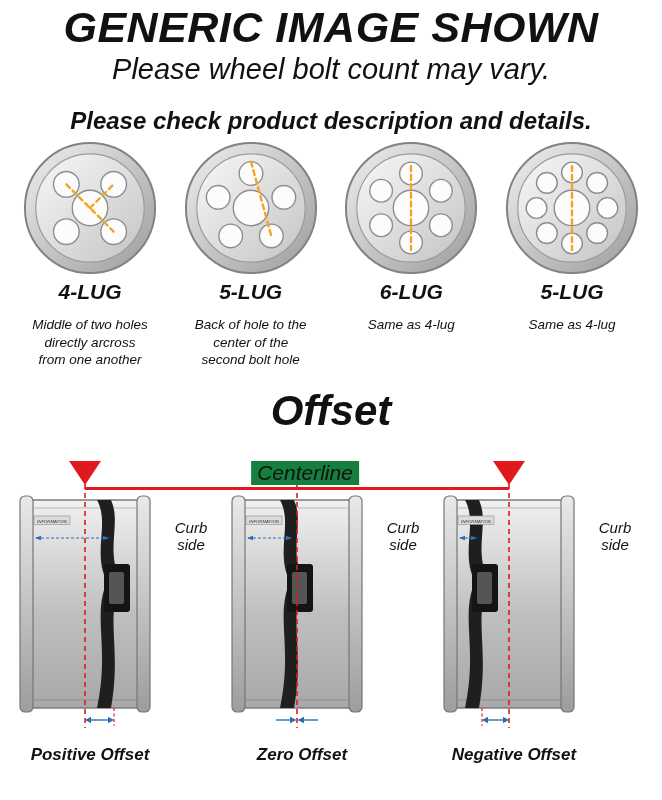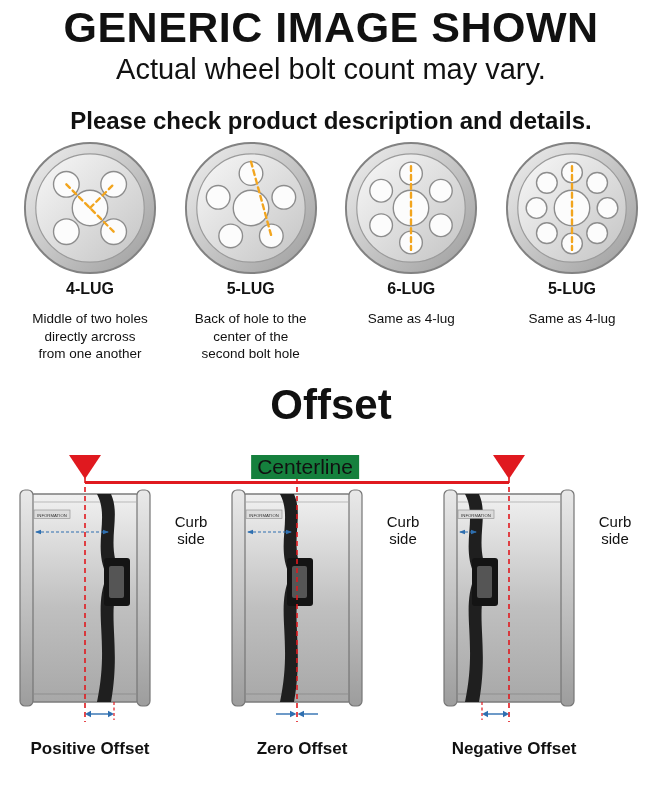--- a/index.html
+++ b/index.html
@@ -1,48 +1,48 @@
 <!DOCTYPE html>
 <html><head>
 <meta charset="utf-8">
 <style>
   html,body{margin:0;padding:0;}
   body{
     width:662px;height:800px;background:#ffffff;color:#111;
     font-family:"Liberation Sans",sans-serif;overflow:hidden;
   }
-  .page{width:662px;height:800px;position:relative;}
+  .page{width:662px;height:800px;position:relative;font-style:italic;}
   .header{text-align:center;padding-top:4px;}
   .title{font-size:43px;font-weight:800;line-height:1.08;letter-spacing:0.5px;}
   .subtitle{font-size:29px;font-weight:400;margin-top:3px;}
   .note{font-size:24px;font-weight:700;margin-top:21px;}
   .section-heading{font-size:38px;font-weight:700;text-align:center;margin-top:6px;line-height:1.1;}
   .offset-heading{font-size:42px;margin-top:20px;}
   .lug-row{display:flex;justify-content:space-between;padding:4px 14px 0 14px;}
   .lug-item{width:152px;display:flex;flex-direction:column;align-items:center;text-align:center;}
   .lug-wheel-svg{width:138px;height:138px;display:block;}
-  .lug-label{font-size:16px;font-weight:700;margin-top:3px;}
+  .lug-label{font-size:21px;font-weight:700;margin-top:3px;}
   .lug-desc{font-size:13.5px;line-height:1.28;margin-top:12px;max-width:118px;}
   .offset-diagram{position:relative;margin-top:0;}
   .centerline-bar{position:absolute;top:27px;left:85px;width:424px;height:3px;background:#e0191f;z-index:1;}
   .centerline-label{position:absolute;top:1px;left:305px;transform:translateX(-50%);font-size:21px;z-index:3;background:#15803d;padding:0 6px;}
   .wheels-row{display:flex;padding-left:10px;margin-top:26px;position:relative;z-index:2;}
   .wheel-card{width:150px;display:flex;flex-direction:column;align-items:center;}
   .xsec-svg{width:150px;height:285px;display:block;}
   .offset-label{font-size:17px;font-weight:700;margin-top:0;margin-left:10px;}
   .curb-label{width:62px;text-align:center;font-size:15px;margin-top:59px;}
 </style>
 </head>
 <body>
 
 <div class="page">
 
   <div class="header">
     <div class="title">GENERIC IMAGE SHOWN</div>
-    <div class="subtitle">Actual wheel bolt count may vary.</div>
+    <div class="subtitle">Please wheel bolt count may vary.</div>
     <div class="note">Please check product description and details.</div>
   </div>
 
   <div class="bolt-section">
     <div class="lug-row">
 
       <div class="lug-item">
         <svg id="lug-svg-0" class="lug-wheel-svg" viewBox="0 0 140 140">
             <defs>
     <linearGradient id="rimg0" x1="0" y1="0" x2="1" y2="1">

